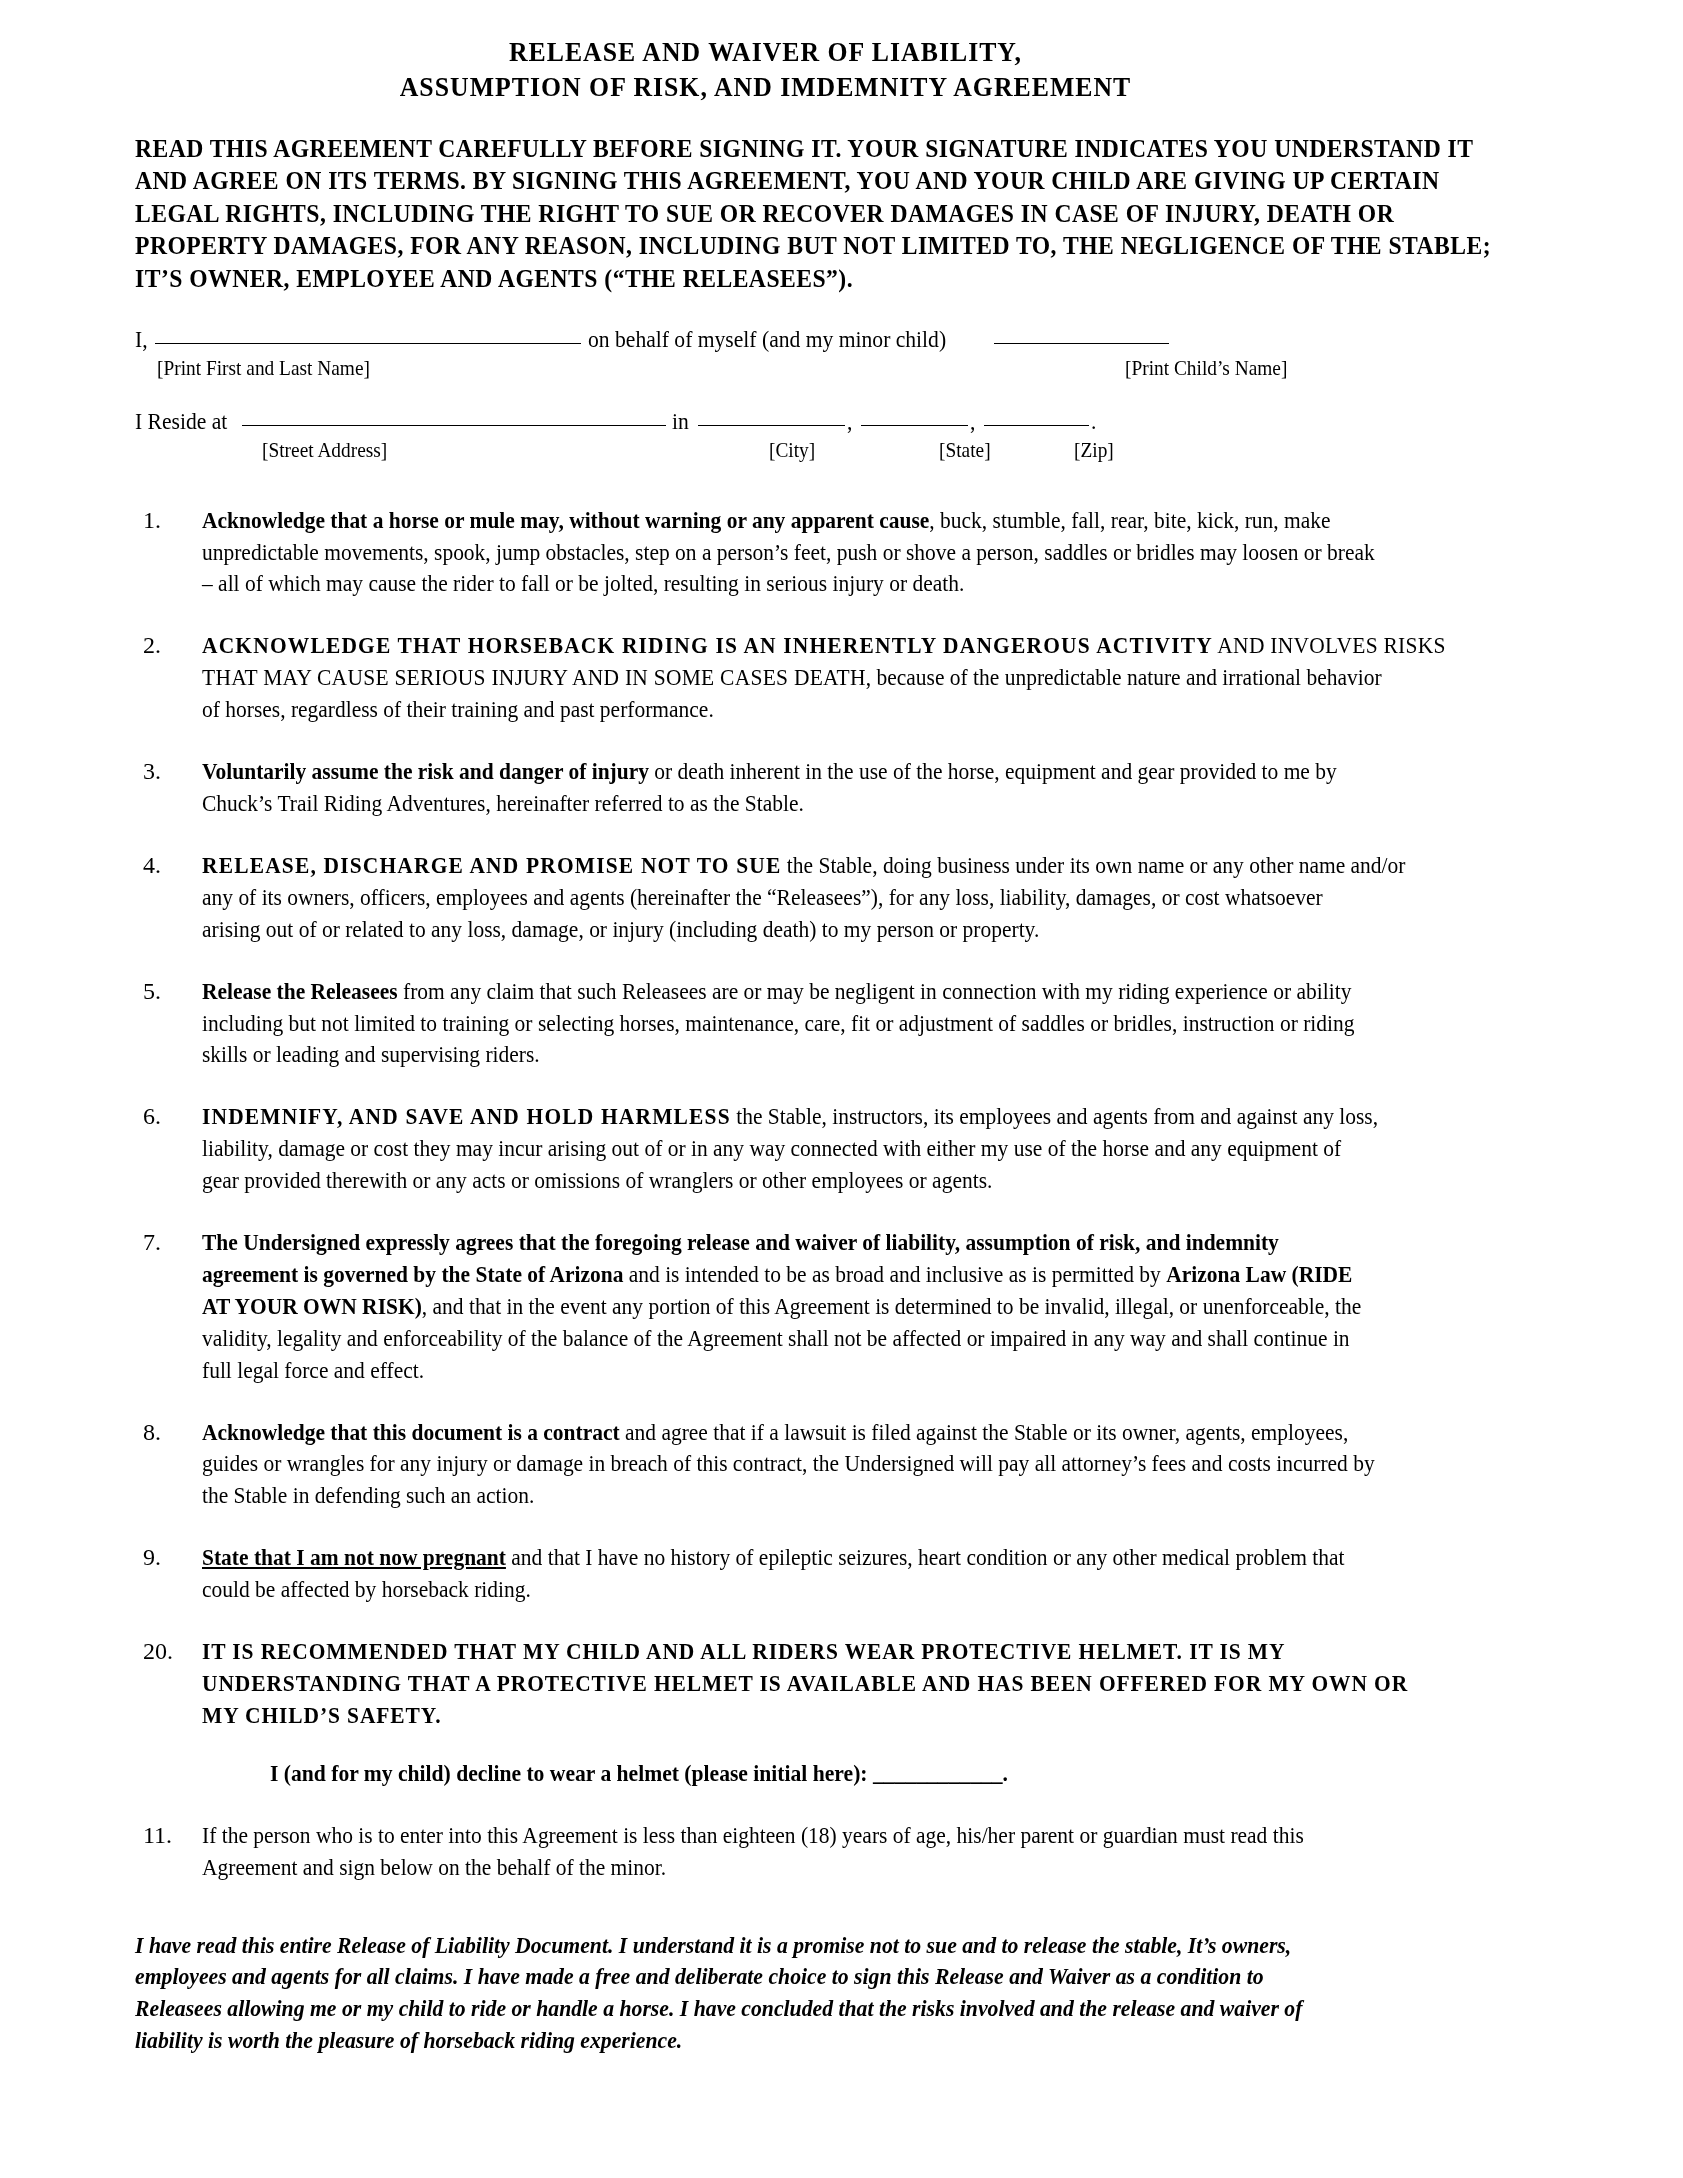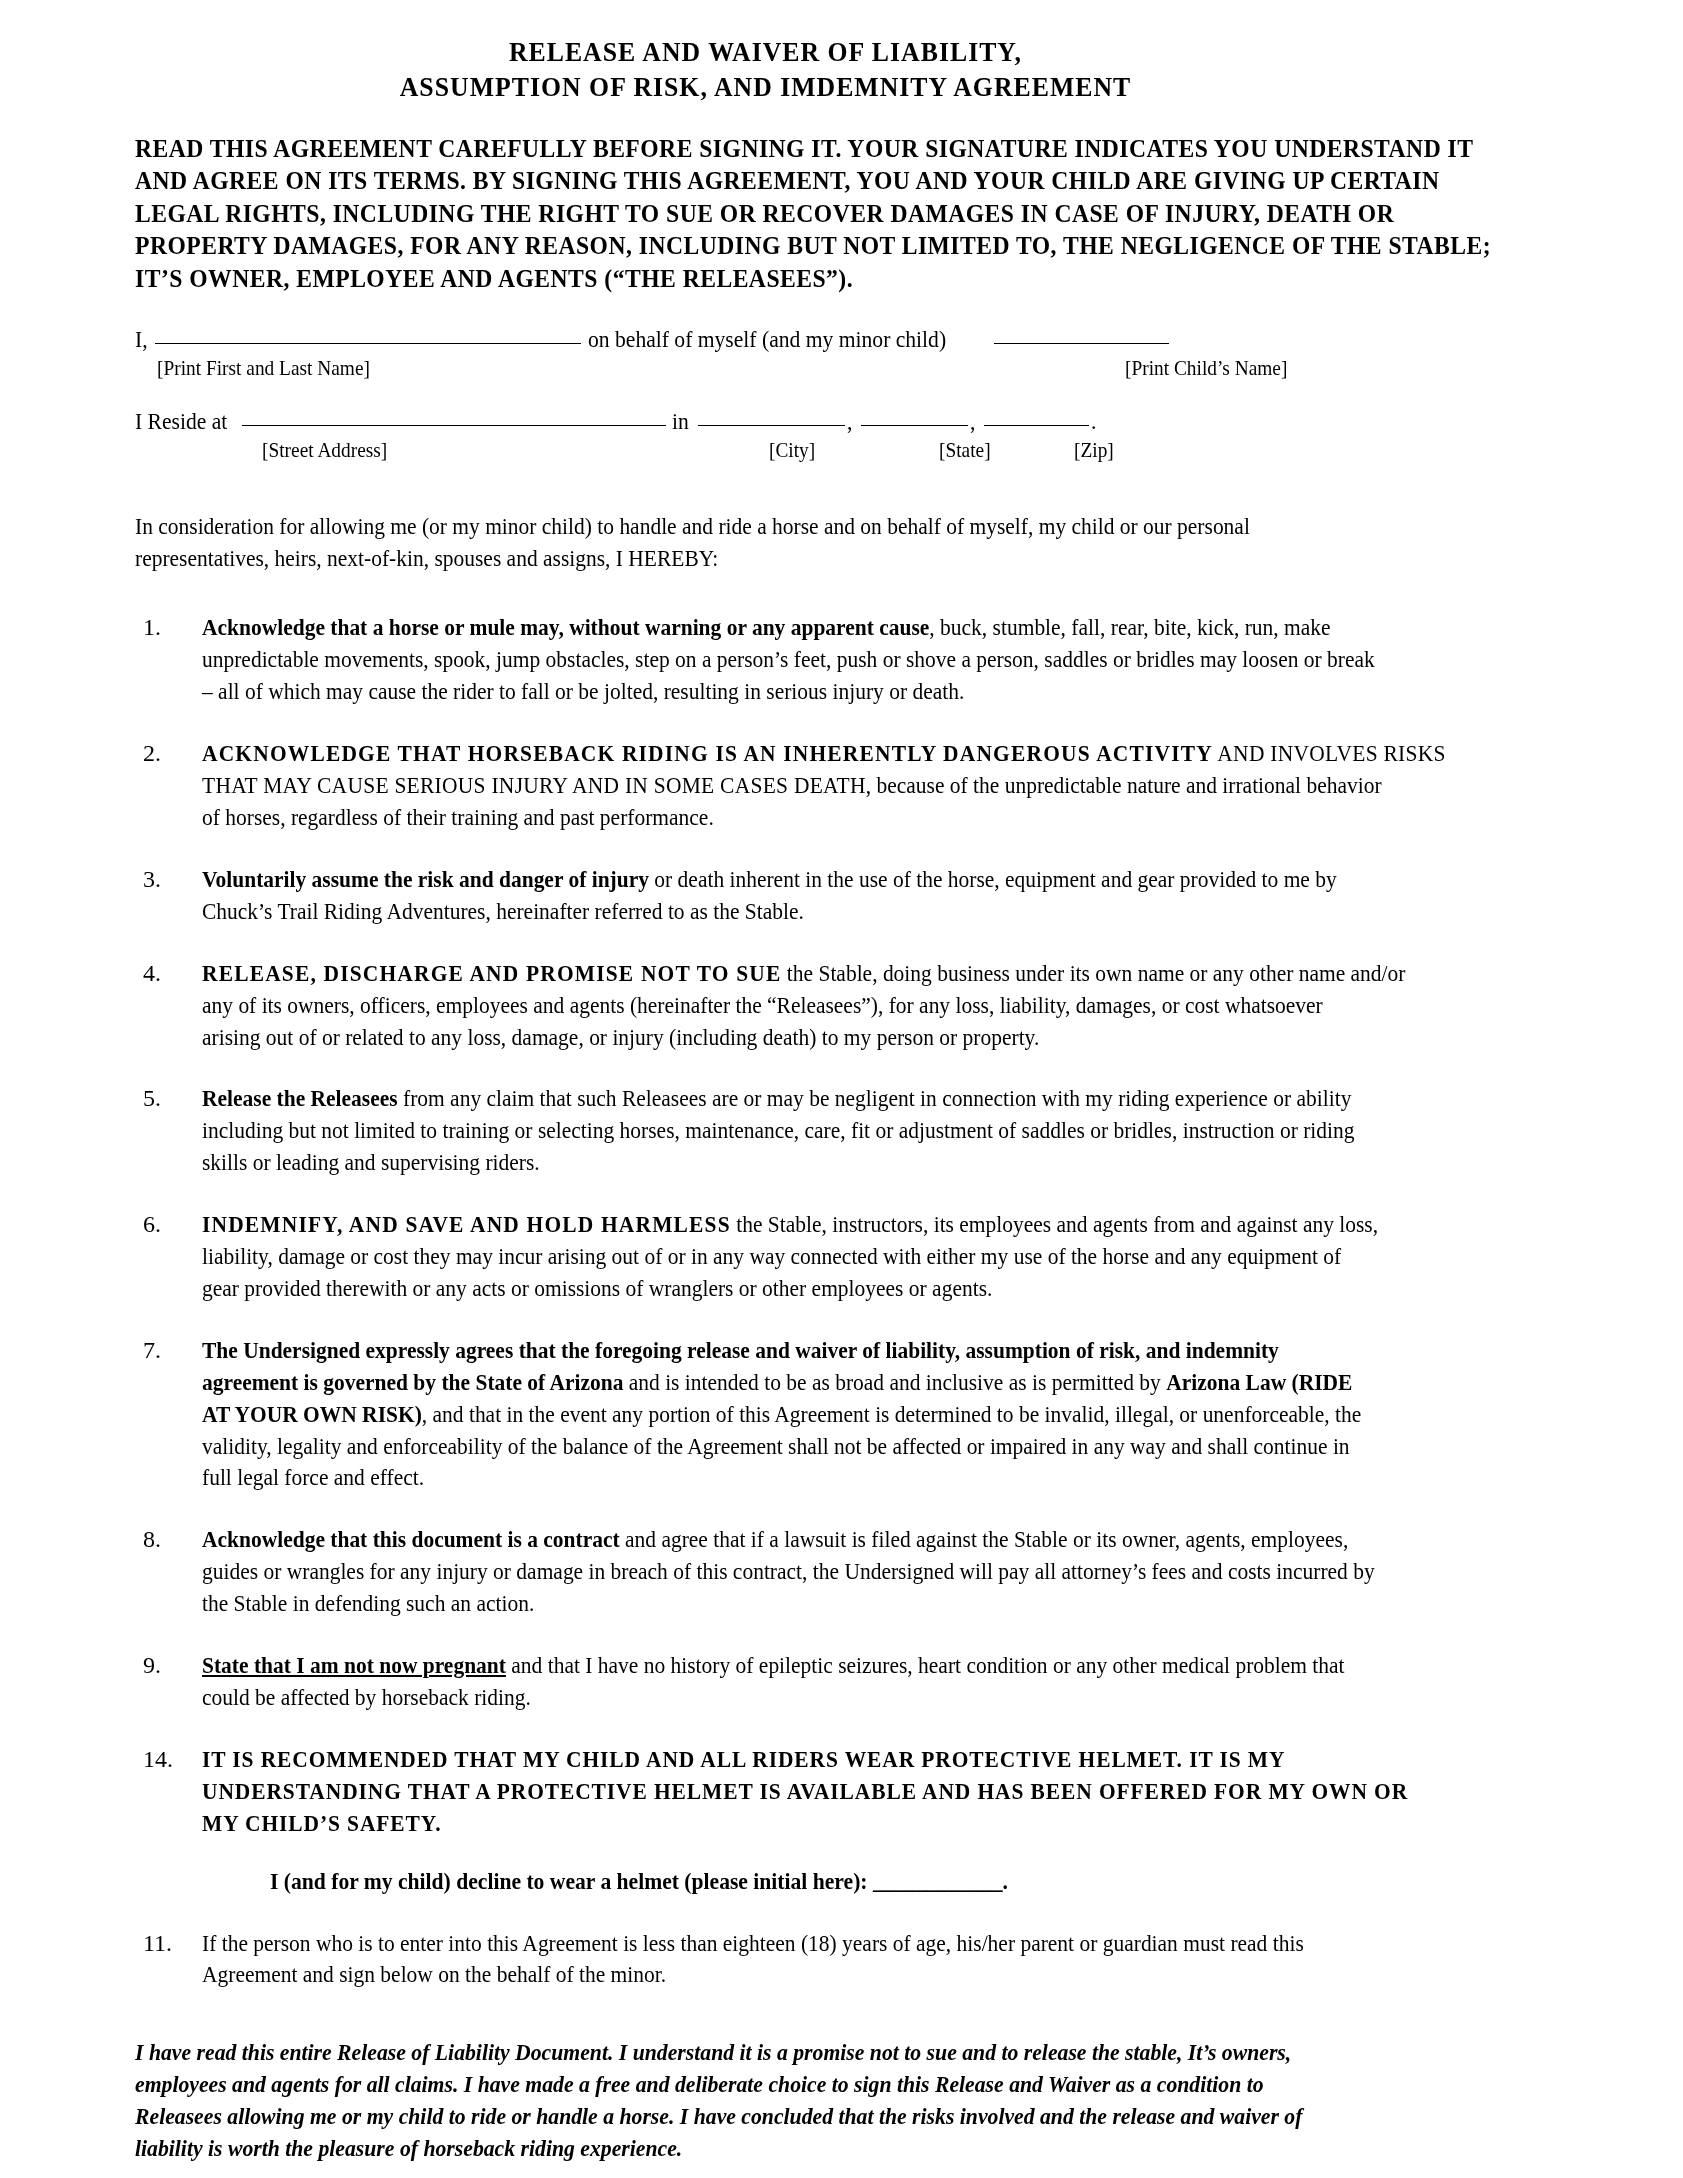--- a/index.html
+++ b/index.html
@@ -216,24 +216,20 @@
       <span class="txt">.</span>
     </div>
     <div class="caption-row">
       <span class="cap" style="left:127px;">[Street Address]</span>
       <span class="cap" style="left:634px;">[City]</span>
       <span class="cap" style="left:804px;">[State]</span>
       <span class="cap" style="left:939px;">[Zip]</span>
     </div>
   </div>
 
-  <div class="consideration">
-    <span class="line">In consideration for allowing me (or my minor child) to handle and ride a horse and on behalf of myself, my child or our personal</span>
-    <span class="line">representatives, heirs, next-of-kin, spouses and assigns, I HEREBY:</span>
-  </div>
 
   <ol class="items" id="items-list">
       <li>
         <span class="num">1.</span>
         <span class="line"><span class="b">Acknowledge that a horse or mule may, without warning or any apparent cause</span><span>, buck, stumble, fall, rear, bite, kick, run, make</span></span>
         <span class="line"><span>unpredictable movements, spook, jump obstacles, step on a person’s feet, push or shove a person, saddles or bridles may loosen or break</span></span>
         <span class="line"><span>– all of which may cause the rider to fall or be jolted, resulting in serious injury or death.</span></span>
       </li>
       <li>
         <span class="num">2.</span>
@@ -277,21 +273,21 @@
         <span class="line"><span class="b">Acknowledge that this document is a contract</span><span> and agree that if a lawsuit is filed against the Stable or its owner, agents, employees,</span></span>
         <span class="line"><span>guides or wrangles for any injury or damage in breach of this contract, the Undersigned will pay all attorney’s fees and costs incurred by</span></span>
         <span class="line"><span>the Stable in defending such an action.</span></span>
       </li>
       <li>
         <span class="num">9.</span>
         <span class="line"><span class="b u">State that I am not now pregnant</span><span> and that I have no history of epileptic seizures, heart condition or any other medical problem that</span></span>
         <span class="line"><span>could be affected by horseback riding.</span></span>
       </li>
       <li class="item-10">
-        <span class="num">14.</span>
+        <span class="num">20.</span>
         <span class="line"><span>IT IS RECOMMENDED THAT MY CHILD AND ALL RIDERS WEAR PROTECTIVE HELMET.  IT IS MY</span></span>
         <span class="line"><span>UNDERSTANDING THAT A PROTECTIVE HELMET IS AVAILABLE AND HAS BEEN OFFERED FOR MY OWN OR</span></span>
         <span class="line"><span>MY CHILD’S SAFETY.</span></span>
         <div class="helmet-line"><span class="inner"><span>I (and for my child) decline to wear a helmet (please initial here):</span>  <span>____________</span><span>.</span></span></div>
       </li>
       <li>
         <span class="num">11.</span>
         <span class="line"><span>If the person who is to enter into this Agreement is less than eighteen (18) years of age, his/her parent or guardian must read this</span></span>
         <span class="line"><span>Agreement and sign below on the behalf of the minor.</span></span>
       </li>

